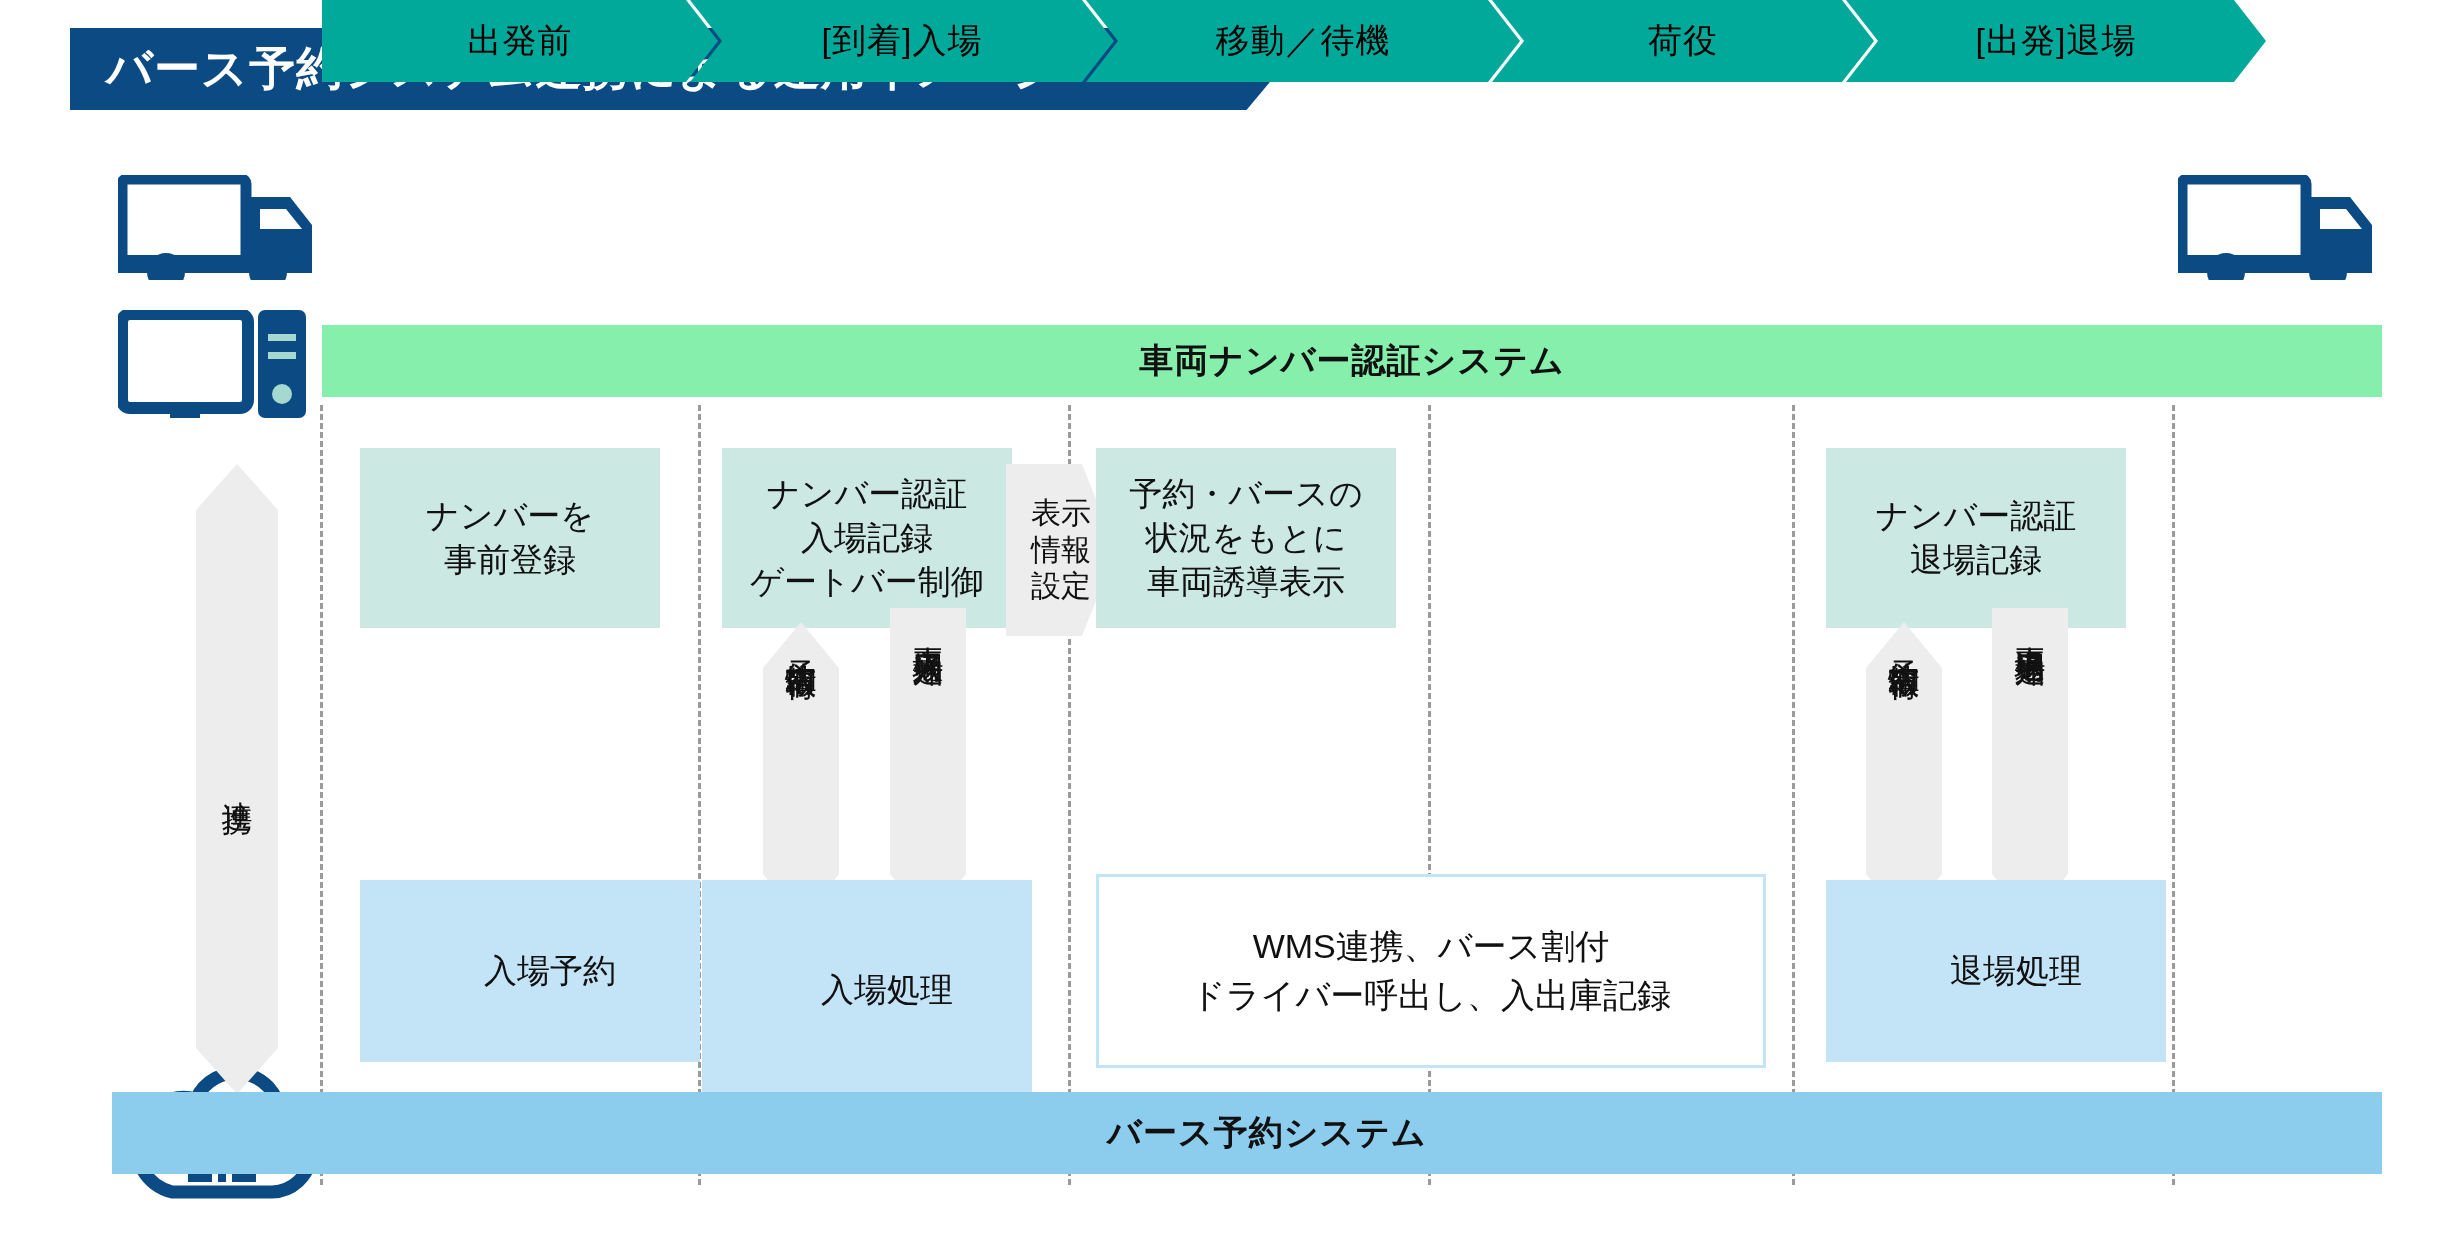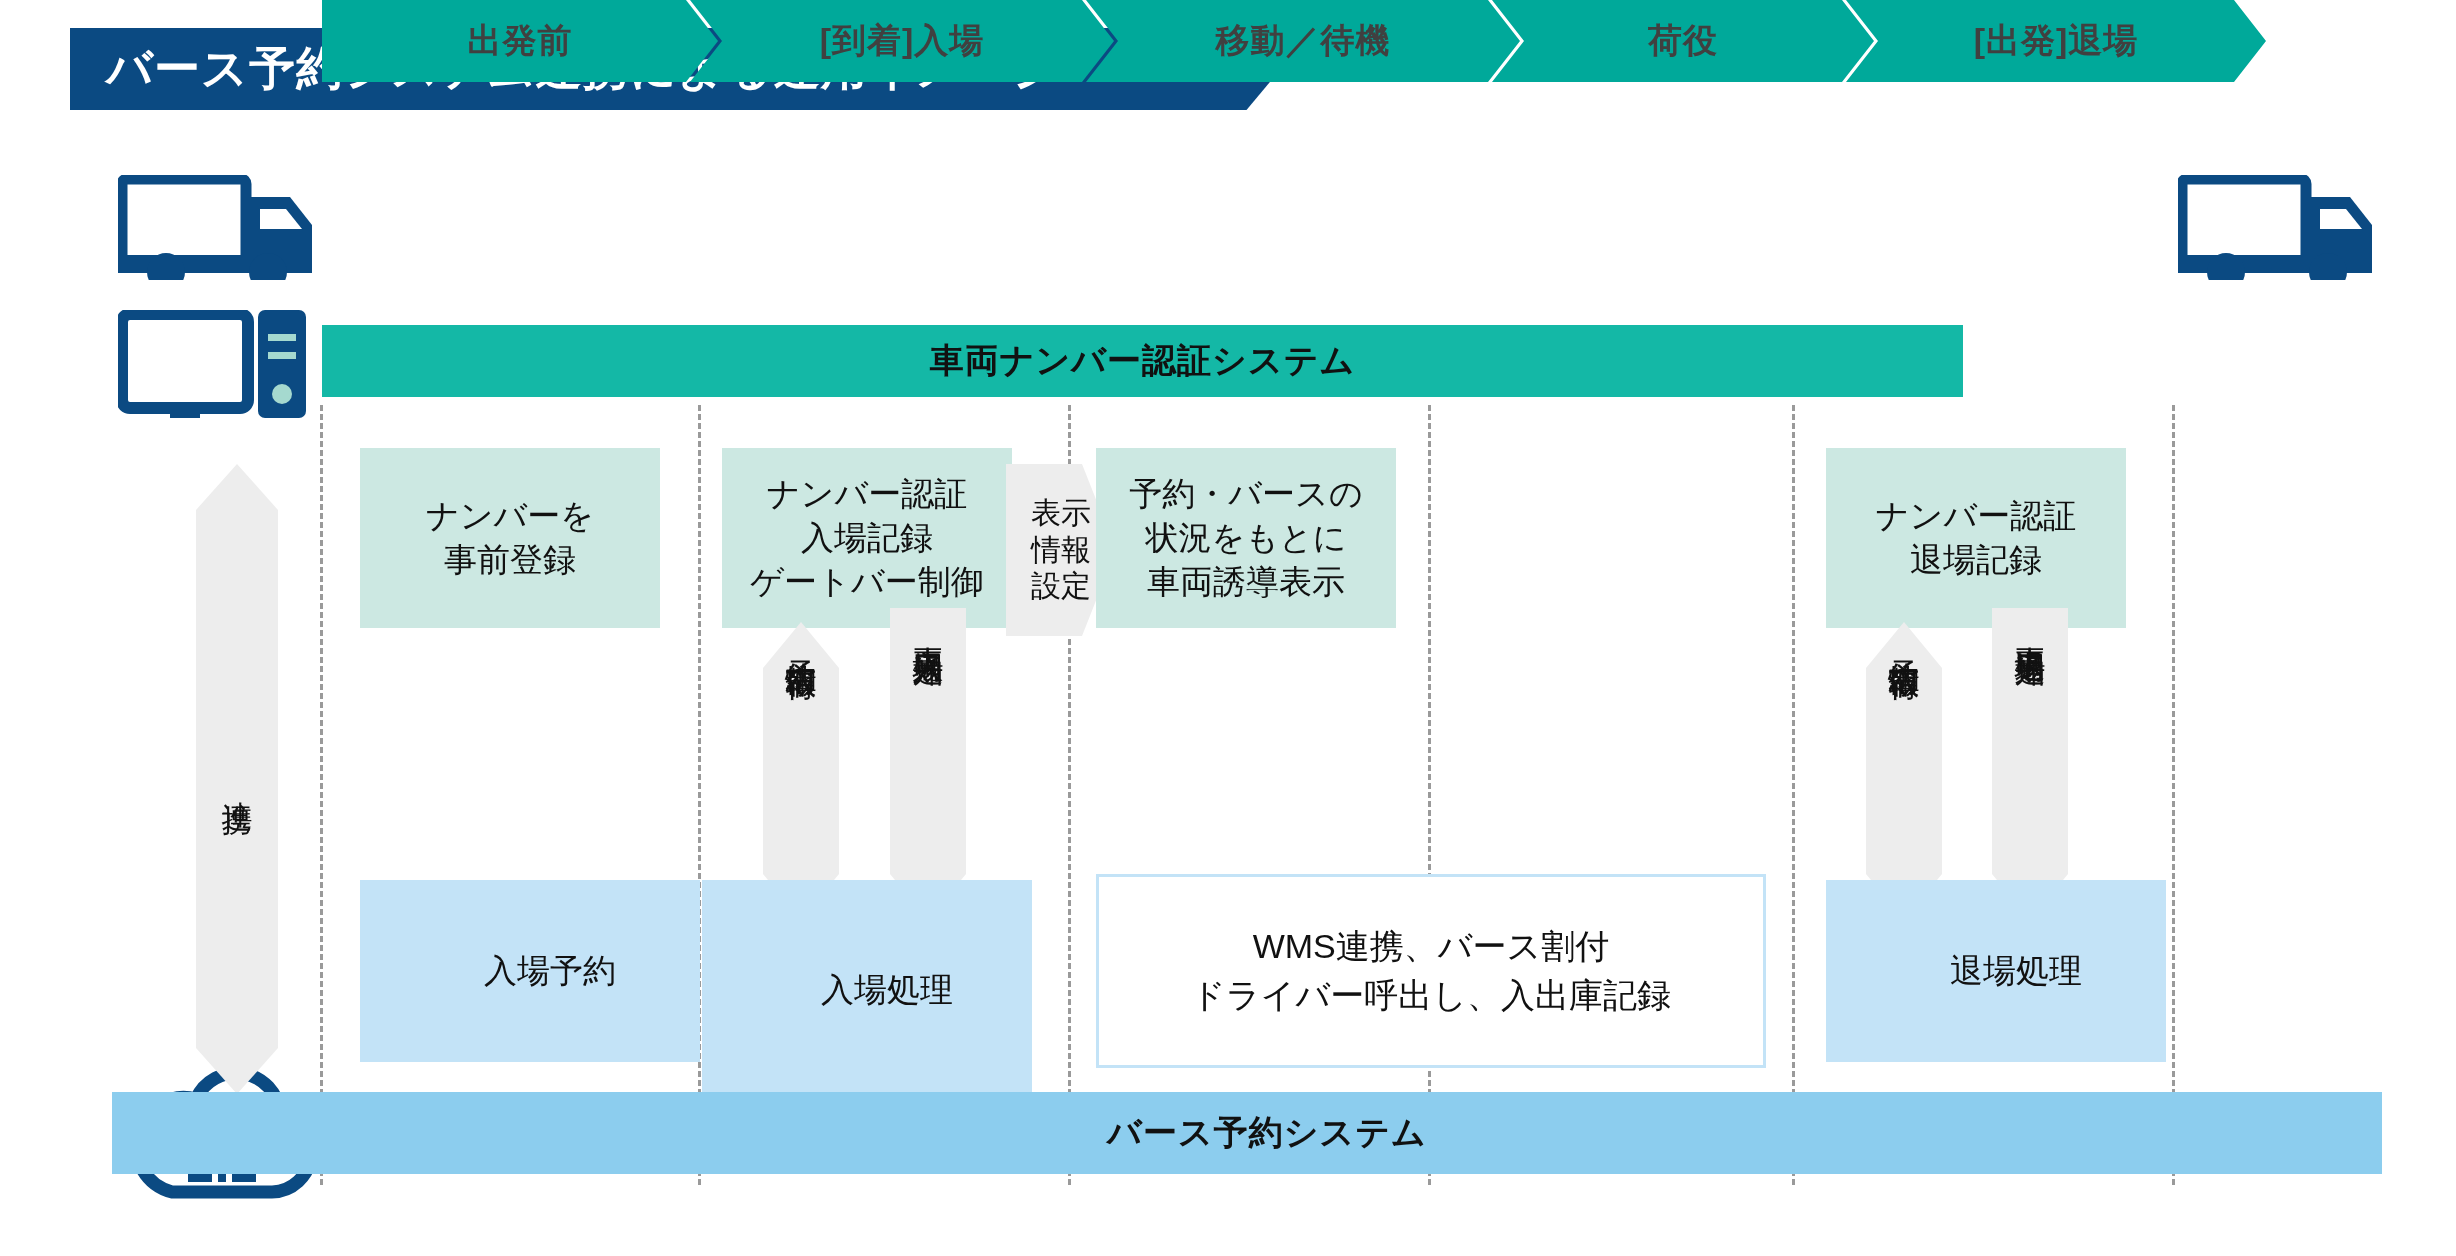--- a/index.html
+++ b/index.html
@@ -27,30 +27,30 @@
   
   .vsep{
     position:absolute;top:405px;height:780px;width:0;
     border-left:3px dashed #9a9a9a;
   }
   .chev{
     position:absolute;top:0;height:82px;background:#00a99a;
     display:flex;align-items:center;justify-content:center;
   }
   .chev .lbl{
-    color:#404040;font-size:34px;font-weight:bold;white-space:nowrap;
+    color:#000000;font-size:34px;font-weight:normal;white-space:nowrap;
     letter-spacing:1px;
   }
   .chev.first{clip-path:polygon(0 0, calc(100% - 32px) 0, 100% 50%, calc(100% - 32px) 100%, 0 100%);}
   .chev.mid{clip-path:polygon(0 0, calc(100% - 32px) 0, 100% 50%, calc(100% - 32px) 100%, 0 100%, 32px 50%);}
 
   
   .green-bar{
-    position:absolute;left:322px;top:325px;width:1641px;height:72px;
-    background:#14b8a6;display:flex;align-items:center;justify-content:center;
+    position:absolute;left:322px;top:325px;width:2060px;height:72px;
+    background:#86efac;display:flex;align-items:center;justify-content:center;
   }
   .green-bar .lbl{font-size:34px;font-weight:bold;color:#111;letter-spacing:1px;}
 
   
   .blue-bar{
     position:absolute;left:112px;top:1092px;width:2270px;height:82px;
     background:#8ccdee;display:flex;align-items:center;justify-content:center;
   }
   .blue-bar .lbl{font-size:34px;font-weight:bold;color:#111;letter-spacing:1px;margin-left:40px;}
 

